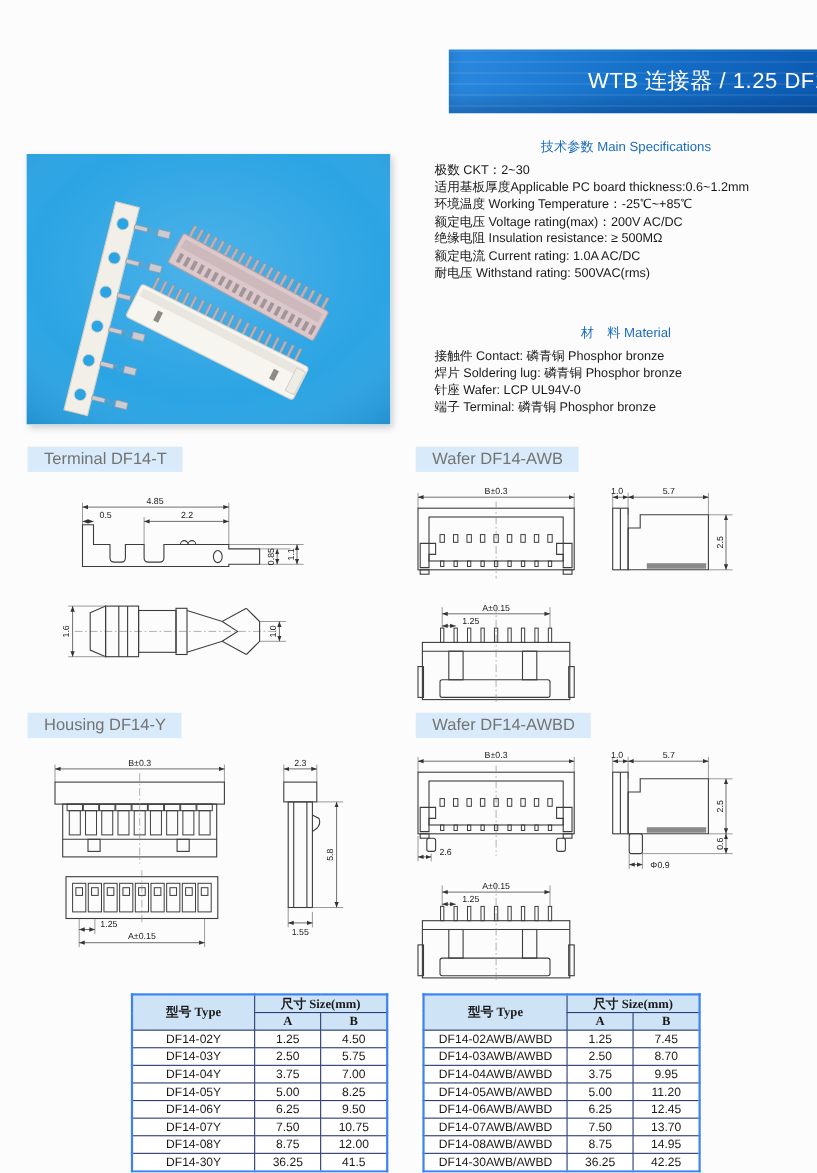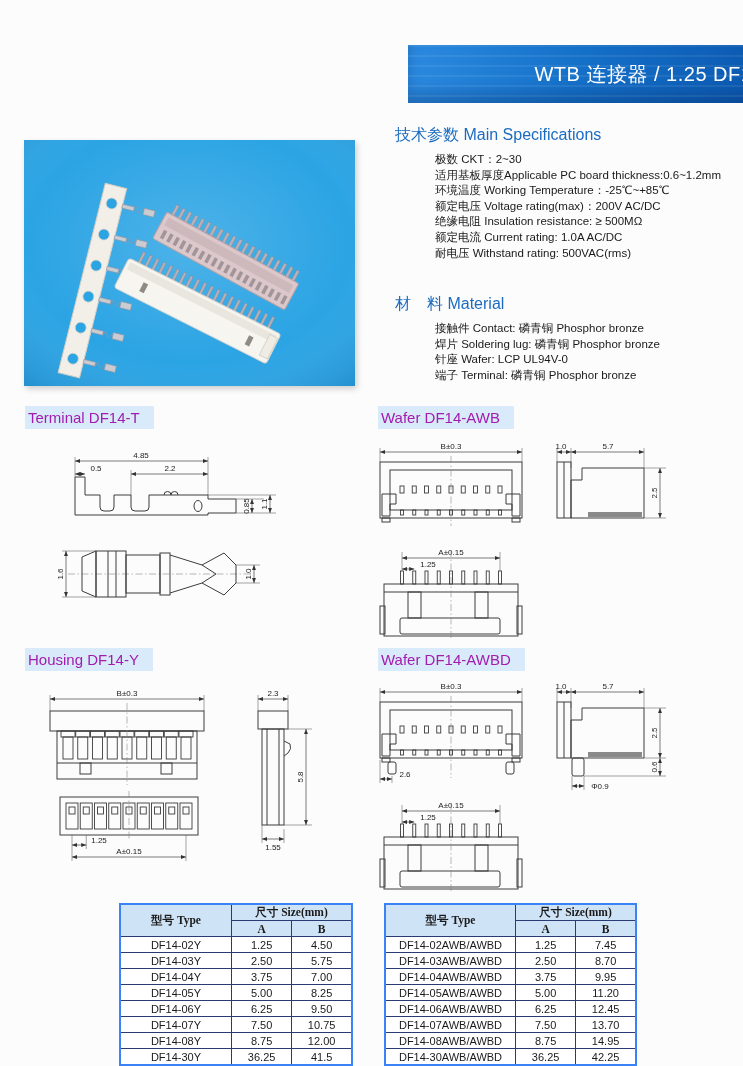--- a/index.html
+++ b/index.html
@@ -10,26 +10,26 @@
   .banner{left:408px;top:45px;width:378px;height:58px;
           background:linear-gradient(100deg,#2b8ae0 0%,#1570c8 45%,#0a55ad 100%);
           box-shadow:inset 0 -10px 14px rgba(0,25,70,.25);}
   .banner::before{content:"";position:absolute;inset:0;
           background:repeating-linear-gradient(180deg,rgba(255,255,255,.07) 0 2px,transparent 2px 10px);}
   .banner-title{position:absolute;right:22px;top:0;line-height:58px;color:#fff;
           font-size:20px;letter-spacing:.5px;}
   
   .photo{left:24px;top:140px;box-shadow:2px 3px 6px rgba(0,0,0,.18);}
   
-  .blue-head{color:#1b6cc0;font-size:16px;margin:0 0 6px 0;font-weight:400;}
-  .spec-line{font-size:11.5px;line-height:15.6px;white-space:nowrap;margin-left:40px;}
+  .blue-head{color:#1b6cc0;font-size:12px;margin:0 0 6px 0;font-weight:400;text-align:center;}
+  .spec-line{font-size:11.5px;line-height:15.6px;white-space:nowrap;}
   .specs{left:395px;top:125px;width:348px;}
   .material{left:395px;top:294px;width:348px;}
   
-  .sec-title{font-size:15px;color:#a21caf;background:#d9ebfa;padding:3px 14px 3px 3px;
+  .sec-title{font-size:15px;color:#737373;background:#d9ebfa;padding:3px 14px 3px 15px;
              display:inline-block;}
   
   svg .ol{fill:none;stroke:#3c3c3c;stroke-width:1;}
   svg .olf{fill:none;stroke:#3c3c3c;stroke-width:.9;}
   svg .ext{stroke:#666;stroke-width:.6;}
   svg .dim{stroke:#444;stroke-width:.7;marker-start:url(#dimA);marker-end:url(#dimA);}
   svg .cl{stroke:#888;stroke-width:.6;stroke-dasharray:7 2.5 1.5 2.5;}
   svg .dt{font-family:"Liberation Sans",sans-serif;font-size:8px;fill:#222;text-anchor:middle;}
   
   table.sz{border-collapse:collapse;border:2px solid #3b82f6;background:#fff;

